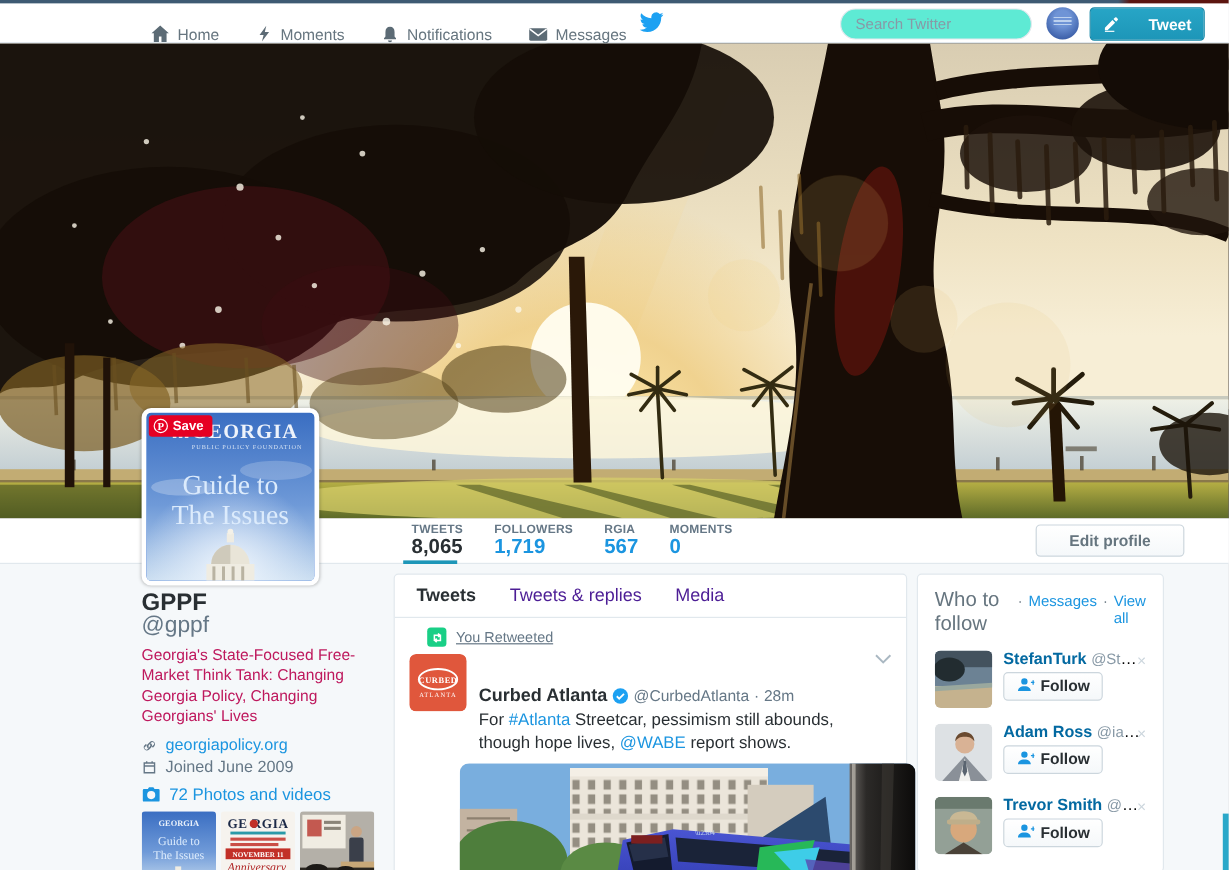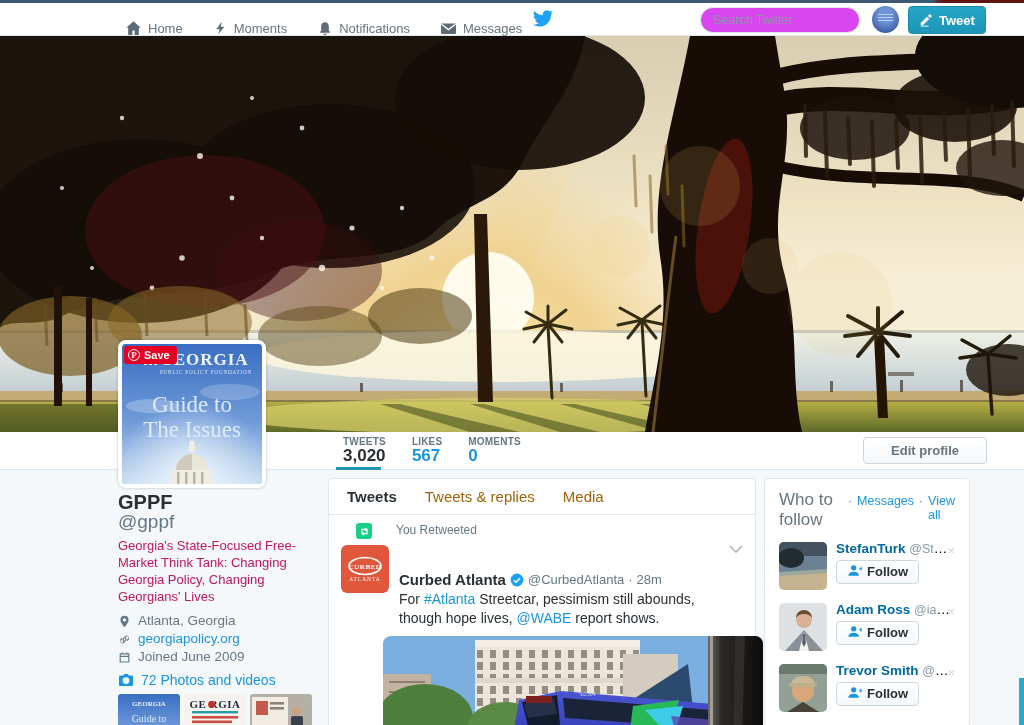--- a/index.html
+++ b/index.html
@@ -10,32 +10,32 @@
   .top-strip { height:3px; width:100%;
     background:linear-gradient(90deg,#3e5a73 0%,#3e5a73 91%,#5c150f 92%,#5c150f 100%); }
 
   
   .navbar { height:33px; background:#fff; border-bottom:1px solid #e1e8ed; position:relative; z-index:20; }
   .nav-items { position:absolute; left:110px; top:0; height:50px; display:flex; }
   .nav-item { display:flex; align-items:center; padding:0 15px; color:#66757f; font-size:13px; cursor:pointer; }
   .nav-item svg { margin-right:6px; }
   .bird { position:absolute; left:533px; top:7px; }
   .search-box { position:absolute; left:700px; top:4px; width:160px; height:26px;
-    border:1px solid #e1e8ed; background:#d946ef; border-radius:13px; display:flex; align-items:center; }
+    border:1px solid #e1e8ed; background:#5eead4; border-radius:13px; display:flex; align-items:center; }
   .search-box input { border:none; background:transparent; outline:none; flex:1;
     font-size:12.5px; padding:0 4px 0 12px; color:#292f33; font-family:"Liberation Sans",sans-serif; }
   .search-box input::placeholder { color:#8899a6; }
   .search-box svg { margin-right:9px; }
   .nav-avatar { position:absolute; left:872px; top:3px; width:27px; height:27px; border-radius:50%;
     background:radial-gradient(circle at 50% 35%, #6f94d6 0 30%, #3f62ab 75%, #2c4a8a); overflow:hidden; cursor:pointer; }
   .nav-avatar::after { content:""; position:absolute; left:6px; top:8px; width:15px; height:9px;
     background:repeating-linear-gradient(#cfe0f4 0 1px, transparent 1px 3px); opacity:.8; }
   .tweet-btn { position:absolute; left:908px; top:3px; height:27px; padding:13px 10px;
     background:linear-gradient(#27a5c6,#1d96b8); color:#fff; font-weight:bold; font-size:13px;
-    border:1px solid #1688a8; border-radius:4px; display:flex; align-items:center; gap:6px; cursor:pointer; }
+    border:1px solid #1688a8; border-radius:4px; display:flex; align-items:center; gap:24px; cursor:pointer; }
 
   
   .cover { height:396px; position:relative; overflow:hidden; background:#20160c; cursor:pointer; }
 
   
   .stats-bar { height:38px; background:#fff; border-bottom:1px solid #e1e8ed; position:relative; z-index:15; }
   .stats-inner { margin-left:330px; display:flex; height:100%; }
   .stat { position:relative; padding:4px 13px 0; cursor:pointer; }
   .stat .lbl { font-size:10px; font-weight:bold; color:#657786; letter-spacing:.2px; }
   .stat .val { font-size:17px; font-weight:bold; color:#1b95e0; margin-top:-1px; }
@@ -69,24 +69,24 @@
   .p-meta .row { display:flex; align-items:center; gap:7px; font-size:13.5px; line-height:18px; color:#657786; }
   .p-meta .row a { color:#1b95e0; text-decoration:none; cursor:pointer; }
   .photos-link { margin-top:6px; display:flex; align-items:center; gap:7px;
     color:#1b95e0; font-size:14px; line-height:16px; cursor:pointer; }
   .thumbs { display:flex; gap:4px; margin-top:6px; }
   .thumb { width:62px; height:62px; border-radius:3px; overflow:hidden; cursor:pointer; }
 
   
   .card { background:#fff; border:1px solid #e1e8ed; border-radius:4px; }
   .tabs { display:flex; align-items:center; height:36px; border-bottom:1px solid #e1e8ed; padding-left:4px; }
-  .tab { padding:0 14px; font-size:15px; color:#a16207; cursor:pointer; }
+  .tab { padding:0 14px; font-size:15px; color:#4c1d95; cursor:pointer; }
   .tab.active { color:#292f33; font-weight:bold; }
   .tweet { position:relative; padding:8px 12px 0; }
-  .rt-note { display:flex; gap:24px; margin-left:15px; color:#657786; font-size:12px; }
+  .rt-note { display:flex; align-items:center; gap:8px; margin-left:15px; color:#657786; font-size:12px;text-decoration:underline; }
   .rt-icon { width:16px; height:16px; background:#19cf86; border-radius:3px; display:flex; align-items:center; justify-content:center; }
   .t-avatar { position:absolute; left:12px; top:30px; width:48px; height:48px; border-radius:6px; overflow:hidden; cursor:pointer; }
   .t-body { margin-left:58px; margin-top:4px; padding-right:22px; }
   .t-head { font-size:14px; display:flex; align-items:center; gap:4px;margin-top:32px; }
   .t-head .nm { font-weight:bold; color:#292f33; font-size:15px; cursor:pointer; }
   .t-head .hd { color:#657786; font-size:13px; cursor:pointer; }
   .t-text { font-size:14px; line-height:19px; color:#292f33; margin-top:2px; }
   .t-text a { color:#1b95e0; text-decoration:none; cursor:pointer; }
   .t-chevron { position:absolute; right:12px; top:30px; color:#aab8c2; cursor:pointer; }
   .t-media { margin:8px 0 0 -16px; width:380px; height:136px; border-radius:8px; overflow:hidden; cursor:pointer; }
@@ -335,24 +335,28 @@
     <circle cx="770" cy="230" r="28" fill="#e8c06a" opacity=".12"></circle>
     <circle cx="840" cy="268" r="52" fill="#e0b860" opacity=".1"></circle>
     <circle cx="620" cy="210" r="30" fill="#f0d080" opacity=".15"></circle>
   </svg>
 </div>
 
 <div class="stats-bar">
   <div class="stats-inner">
     <div class="stat active">
       <div class="lbl">TWEETS</div>
-      <div class="val">3,020</div>
+      <div class="val">8,065</div>
     </div>
     <div class="stat">
-      <div class="lbl">LIKES</div>
+      <div class="lbl">FOLLOWERS</div>
+      <div class="val">1,719</div>
+    </div>
+    <div class="stat">
+      <div class="lbl">RGIA</div>
       <div class="val">567</div>
     </div>
     <div class="stat">
       <div class="lbl">MOMENTS</div>
       <div class="val">0</div>
     </div>
   </div>
   <button class="edit-profile">Edit profile</button>
 </div>
 
@@ -402,26 +406,20 @@
   <span>Save</span>
 </div>
 
 <div class="page">
 
   <aside class="left-col">
     <div class="p-name">GPPF</div>
     <div class="p-handle">@gppf</div>
     <div class="p-bio">Georgia's State-Focused Free-Market Think Tank: Changing Georgia Policy, Changing Georgians' Lives</div>
     <div class="p-meta">
-      <div class="row">
-        <svg width="13" height="15" viewBox="0 0 16 16">
-            <path fill="#657786" d="M8 1a5 5 0 00-5 5c0 3.6 5 9 5 9s5-5.4 5-9a5 5 0 00-5-5zm0 7a2 2 0 110-4 2 2 0 010 4z"></path>
-          </svg>
-        <span>Atlanta, Georgia</span>
-      </div>
       <div class="row">
         <svg width="13" height="13" viewBox="0 0 16 16">
             <path fill="#657786" d="M6.4 10.6a3.2 3.2 0 010-4.5l2.1-2.1a3.2 3.2 0 014.5 4.5l-1.4 1.4-1.1-1.1 1.4-1.4a1.7 1.7 0 10-2.3-2.3l-2.1 2.1a1.7 1.7 0 000 2.3zM9.6 5.4a3.2 3.2 0 010 4.5l-2.1 2.1a3.2 3.2 0 01-4.5-4.5l1.4-1.4 1.1 1.1-1.4 1.4a1.7 1.7 0 102.3 2.3l2.1-2.1a1.7 1.7 0 000-2.3z"></path>
           </svg>
         <a>georgiapolicy.org</a>
       </div>
       <div class="row">
         <svg width="13" height="13" viewBox="0 0 16 16">
             <path fill="none" stroke="#657786" stroke-width="1.4" d="M2.7 3.5h10.6v10H2.7zM2.7 6.6h10.6M5.2 1.8v2.4M10.8 1.8v2.4"></path>
           </svg>

